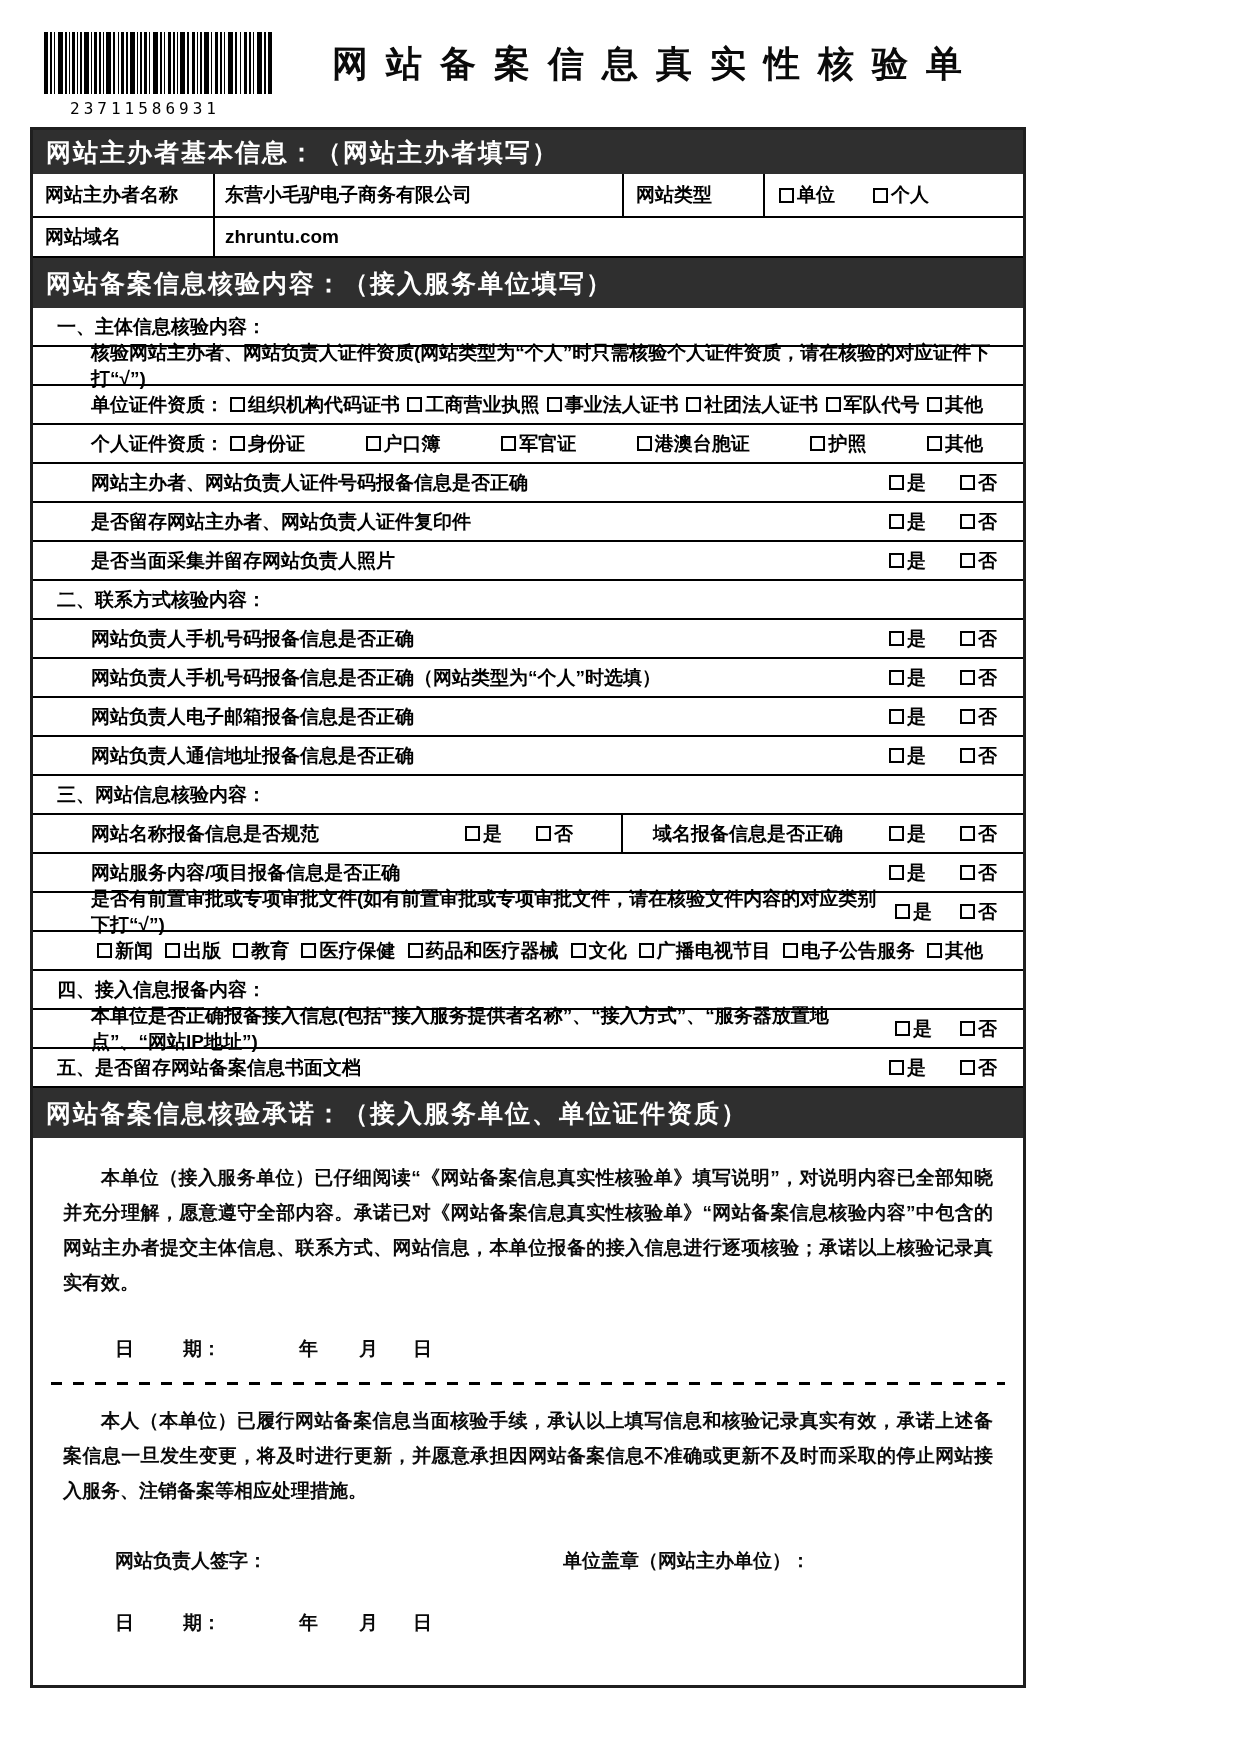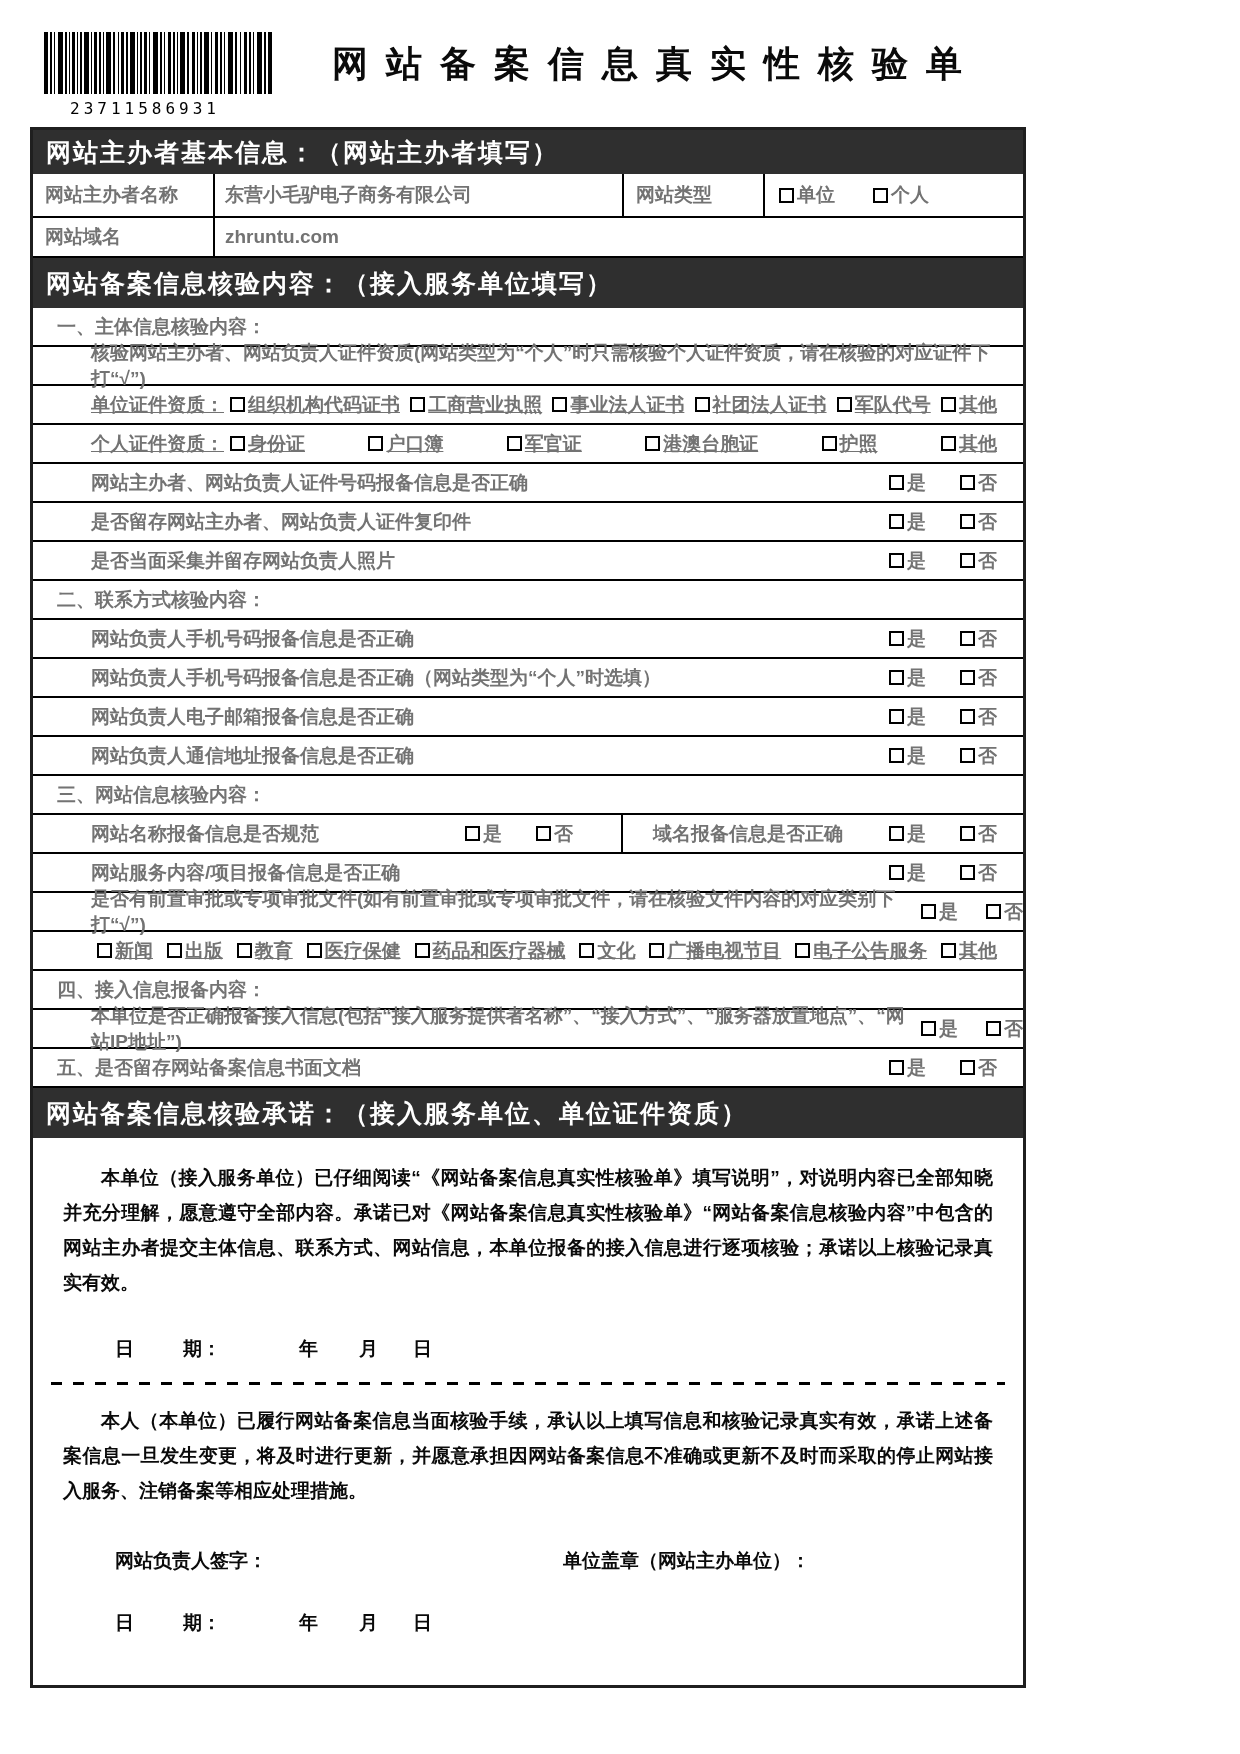--- a/index.html
+++ b/index.html
@@ -25,36 +25,36 @@
     position:absolute; left:30px; top:127px; width:996px; height:1561px;
     border:3px solid #1f1f1f; display:flex; flex-direction:column; background:#fff;
   }
   .bar {
     flex:none; height:44px; line-height:44px; background:#2f2f2f; color:#fff;
     font-size:25px; font-weight:700; letter-spacing:2px; padding-left:13px;
   }
   .bar.tall { height:50px; line-height:50px; }
   .row {
     flex:none; height:39px; border-bottom:2px solid #000;
-    display:flex; align-items:center; font-size:19px; font-weight:700; color:#737373;
+    display:flex; align-items:center; font-size:19px; font-weight:700; color:#000000;
   }
   .row.h44 { height:44px; }
   .row.h40 { height:40px; }
   .c-label { width:182px; padding-left:12px; border-right:2px solid #000; align-self:stretch; display:flex; align-items:center; }
   .c-value { flex:1; padding-left:10px; }
   .c-type  { width:143px; border-left:2px solid #000; border-right:2px solid #000; padding-left:12px; align-self:stretch; display:flex; align-items:center; }
   .c-typeopts { width:258px; padding-left:14px; display:flex; gap:38px; align-items:center; }
   .sec { padding-left:24px; }
   .q   { padding-left:58px; }
   .cb  { width:15px; height:15px; border:2px solid #000; margin-right:3px; flex:none; display:inline-block; background:#fff; }
   .opt { display:flex; align-items:center; white-space:nowrap; }
   .yn  { margin-left:auto; display:flex; gap:34px; padding-right:26px; }
   .yn2 { margin-left:auto; display:flex; gap:28px; padding-right:0; }
-  .q-inline { padding-left:58px; }
-  .optrow { padding-left:58px; padding-right:26px;text-decoration:underline; }
+  .q-inline { padding-left:58px; padding-right:26px; }
+  .optrow { padding-left:58px; padding-right:40px; }
   .optrow .spread { flex:1; display:flex; justify-content:space-between; align-items:center; margin-left:6px; }
   .split { padding:0; }
   .split .half1 { width:590px; align-self:stretch; display:flex; align-items:center; padding-left:58px; border-right:2px solid #000; }
   .split .half1 .yn { padding-right:48px; }
   .split .half2 { flex:1; align-self:stretch; display:flex; align-items:center; padding-left:30px; }
   
   .pledge { flex:1; position:relative; padding:0 18px; font-size:19px; font-weight:700; color:#0a0a0a; }
   .para { line-height:35px; text-indent:2em; margin:22px 12px 0 12px; text-align:justify; }
   .para2 { margin-top:18px; }
   .sign-row { position:relative; height:26px; margin-top:46px; }

